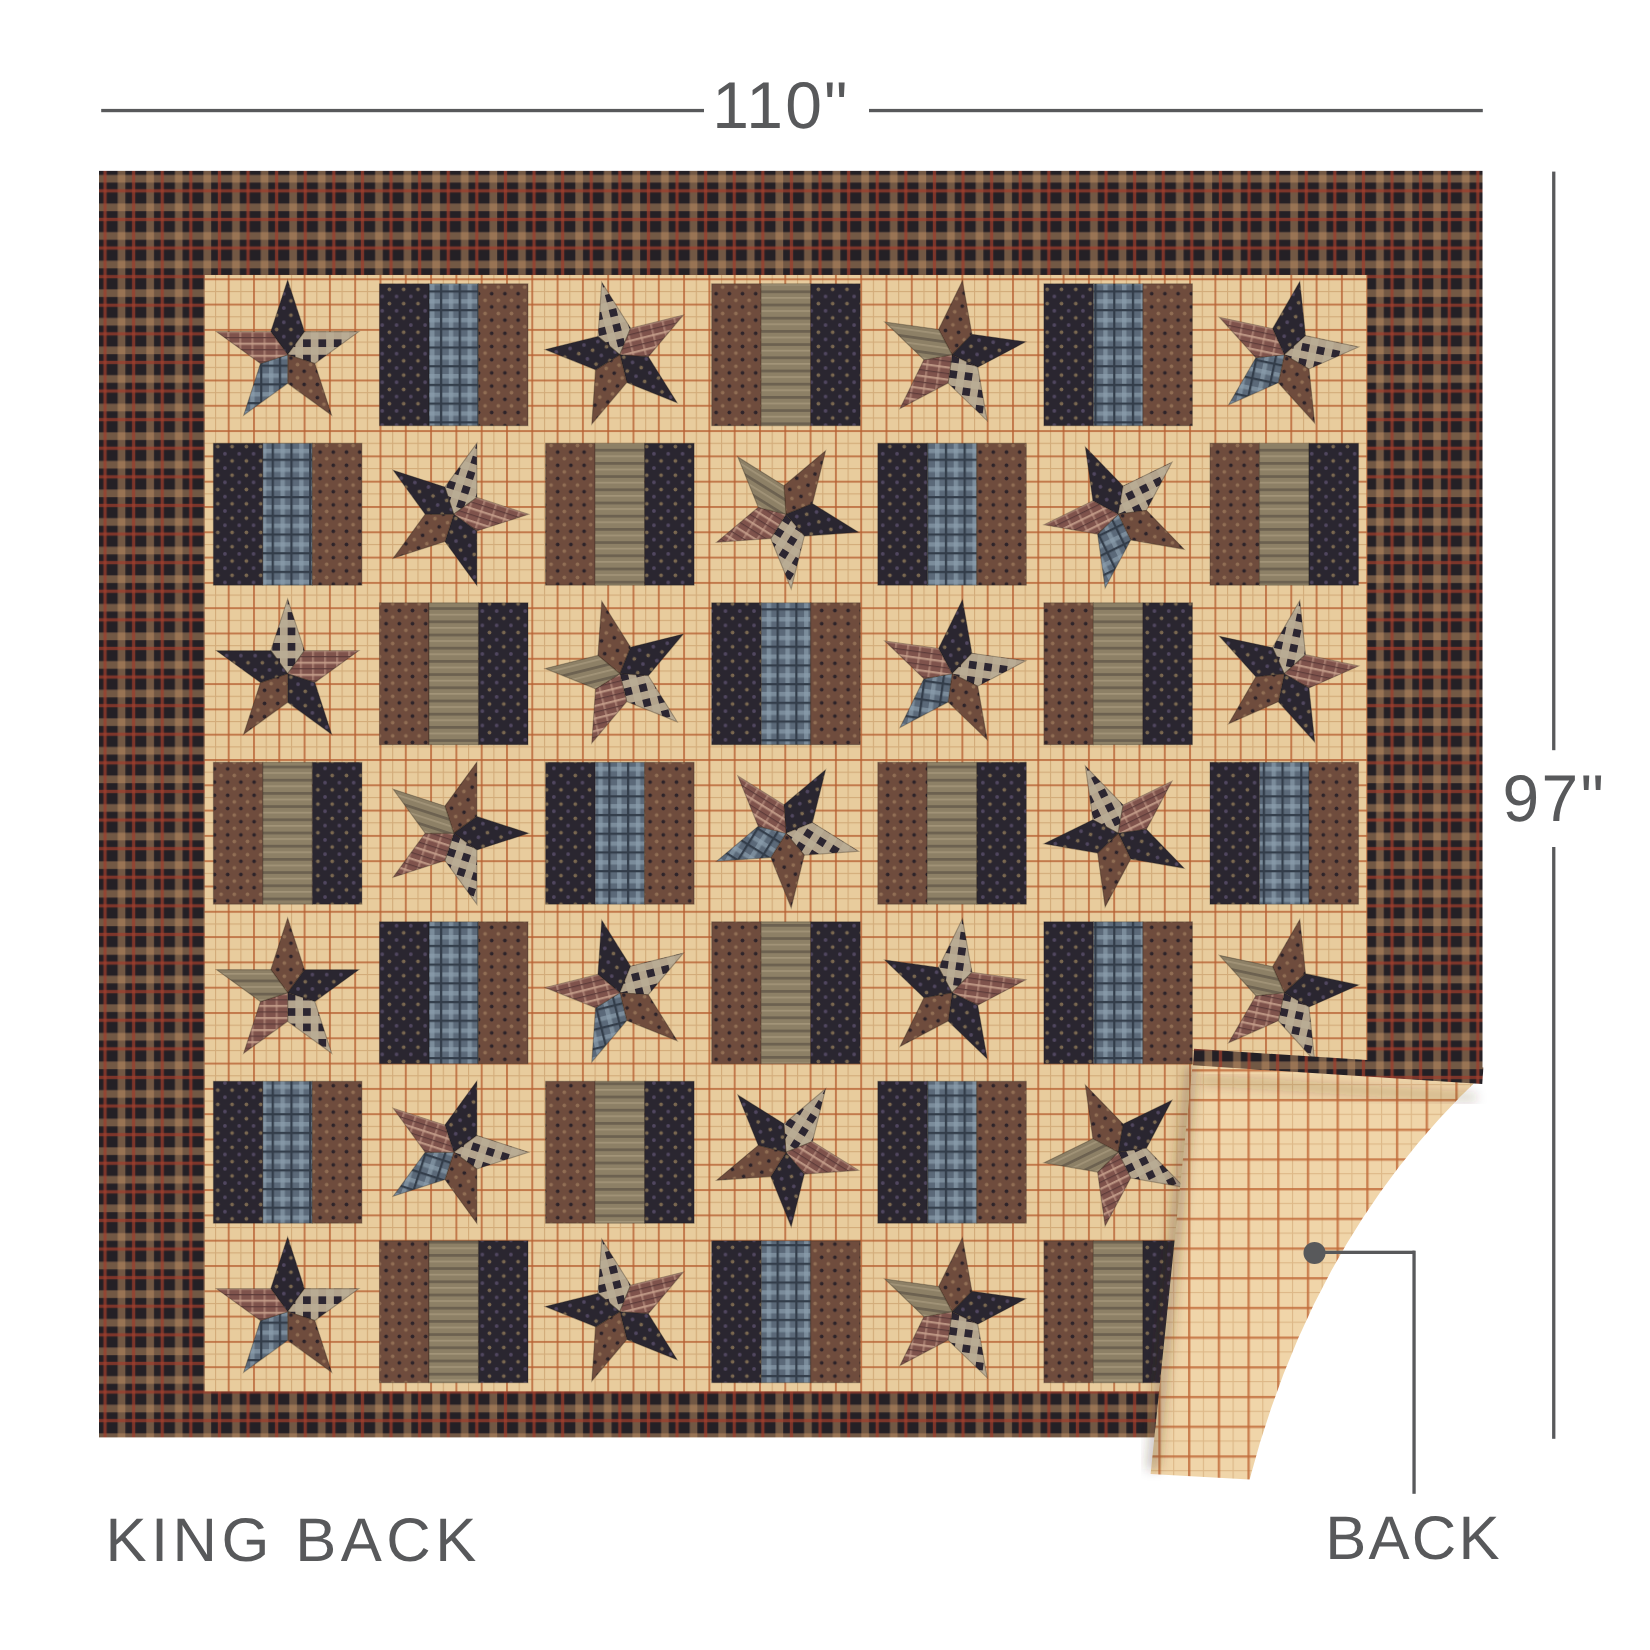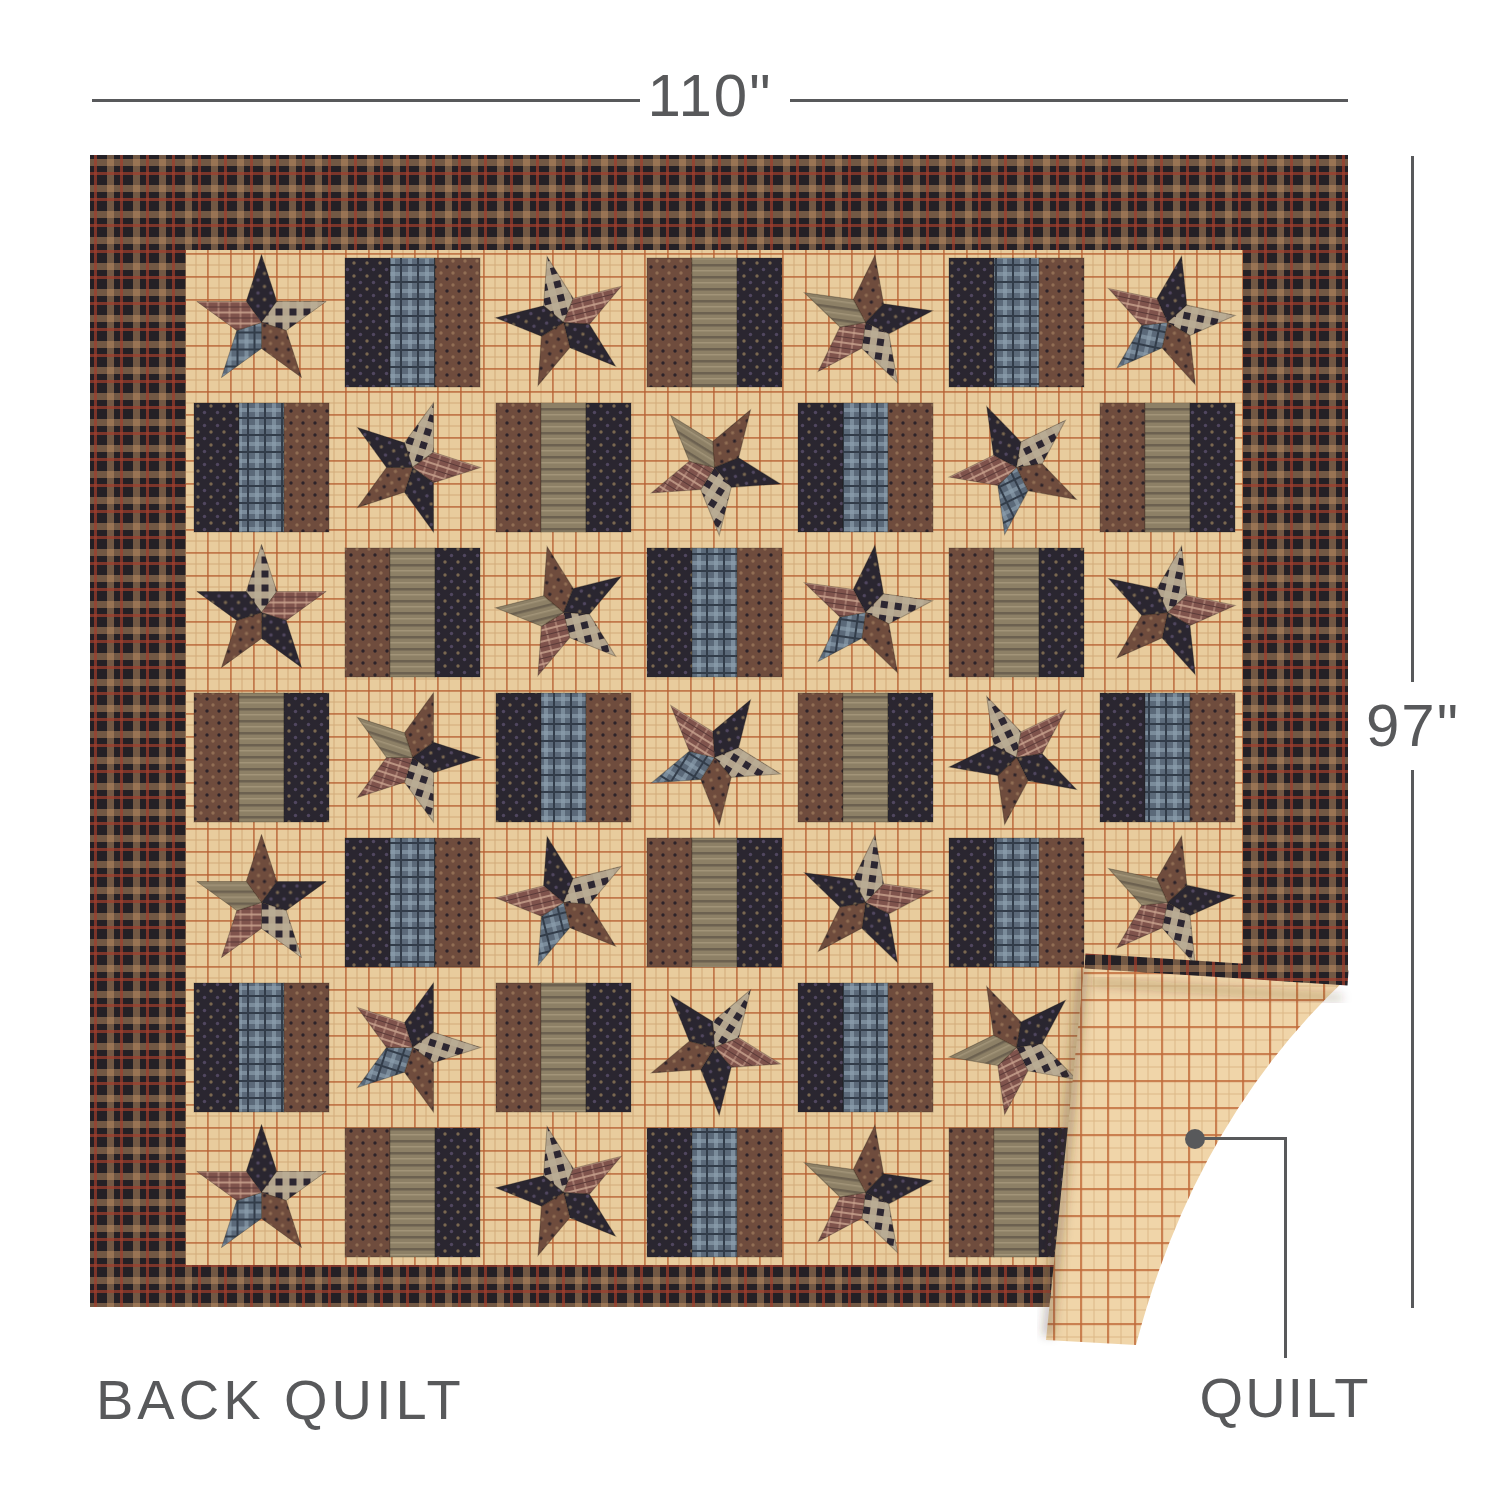--- a/index.html
+++ b/index.html
@@ -288,16 +288,16 @@
   <div class="dim-label" style="left:628px;top:66px;width:164px;">110"</div>
   <div class="dim-line" style="left:790px;top:99px;width:558px;height:3px;"></div>
 
   <div class="dim-line" style="left:1411px;top:156px;width:3px;height:526px;"></div>
   <div class="dim-label" style="left:1347px;top:696px;width:132px;">97"</div>
   <div class="dim-line" style="left:1411px;top:770px;width:3px;height:538px;"></div>
 
   <div class="callout-dot" style="left:1185px;top:1129px;"></div>
   <div class="dim-line" style="left:1202px;top:1137px;width:84px;height:3px;"></div>
   <div class="dim-line" style="left:1284px;top:1137px;width:3px;height:221px;"></div>
-  <div class="caption" style="left:1196px;top:1370px;width:178px;text-align:center;letter-spacing:2px;">QUILT</div>
-
-  <div class="caption" style="left:96px;top:1372px;">BACK QUILT</div>
+  <div class="caption" style="left:1196px;top:1370px;width:178px;text-align:center;letter-spacing:2px;">BACK</div>
+
+  <div class="caption" style="left:96px;top:1372px;">KING BACK</div>
 </div>
 
 </body></html>

